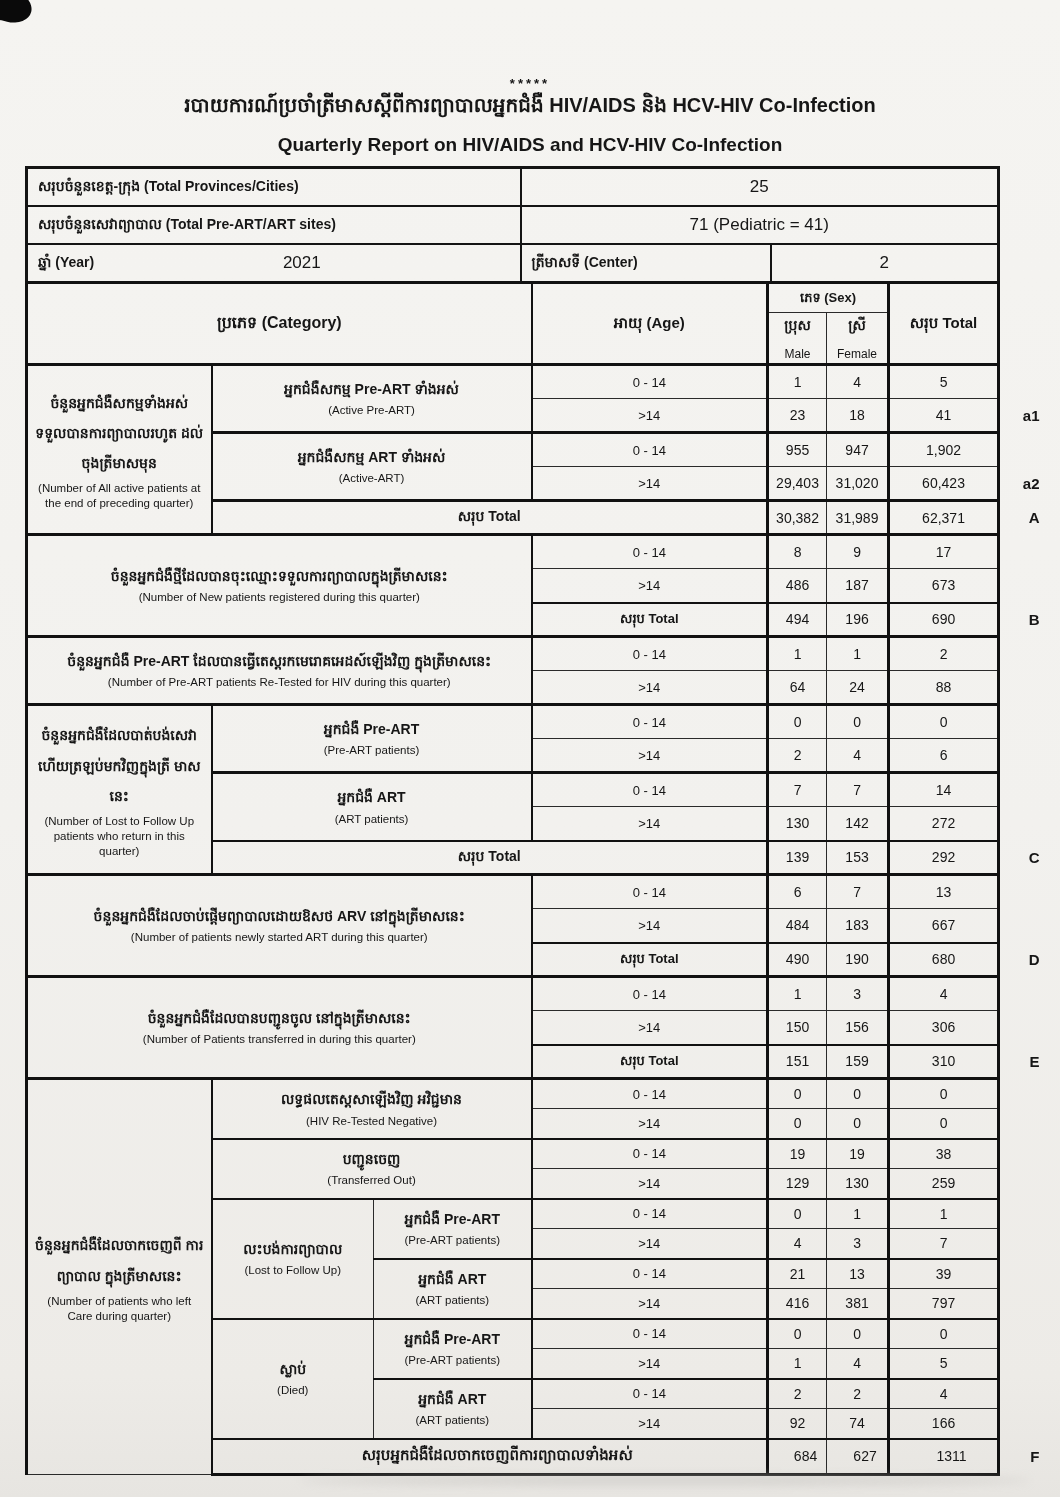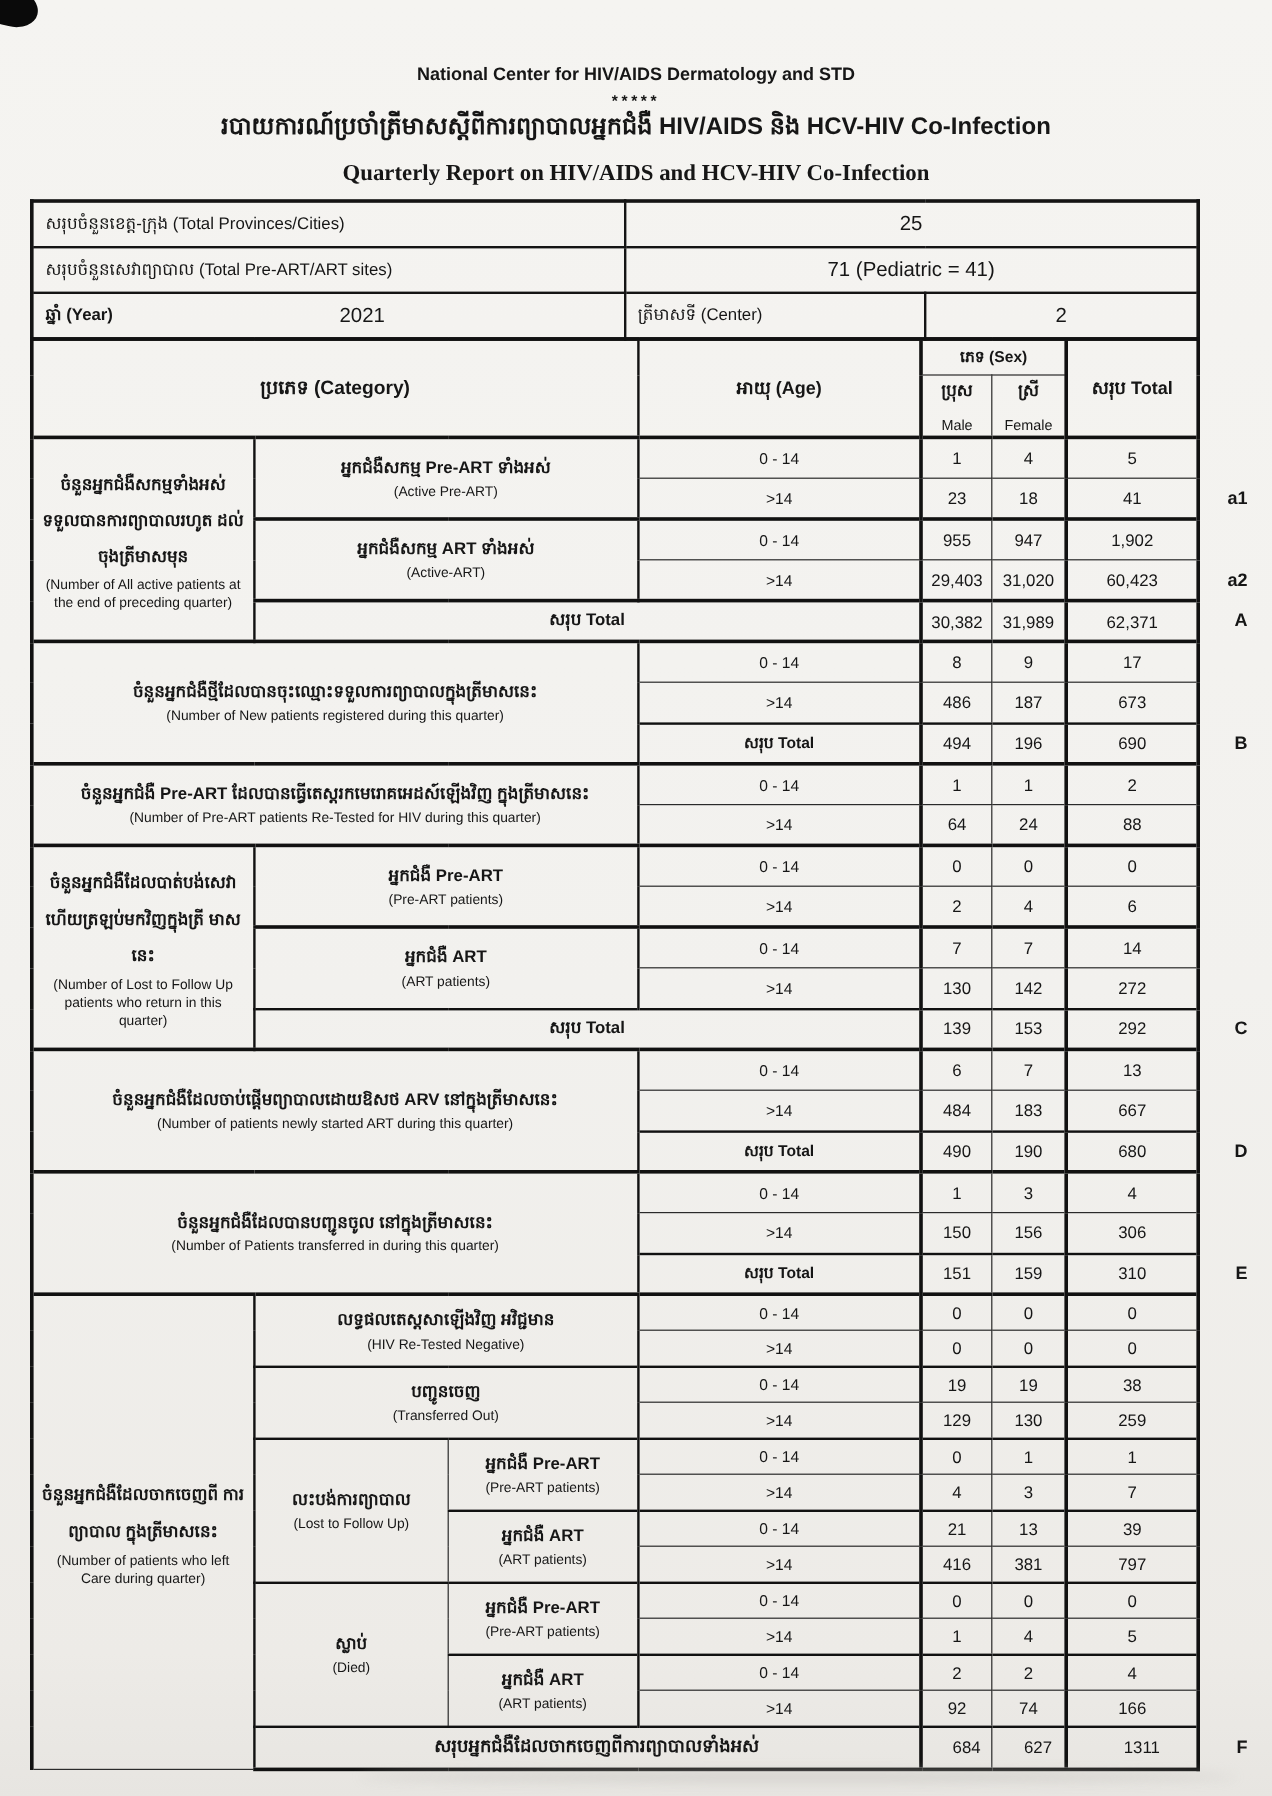--- a/index.html
+++ b/index.html
@@ -6,28 +6,28 @@
   .page{position:relative;width:1060px;height:1497px;margin:0 auto;overflow:hidden;
         background:linear-gradient(180deg,#f5f4f1 0%,#f2f1ee 55%,#edebe7 92%,#e7e5e1 100%);
         font-family:"Liberation Sans","DejaVu Sans",sans-serif;color:#161616;}
   .corner-mark{position:absolute;left:-12px;top:-10px;width:44px;height:32px;background:#0a0a0a;
         border-radius:40% 60% 55% 45%;transform:rotate(14deg);}
   .hd{position:absolute;left:0;right:0;text-align:center;}
   .t-km{top:12px;font-size:23px;font-weight:bold;letter-spacing:.5px;}
   .t-en{top:54px;font-size:15px;font-weight:bold;}
   .t-stars{top:76px;font-size:13px;font-weight:bold;letter-spacing:3px;}
   .t-km2{top:92px;font-size:20px;font-weight:bold;}
-  .t-en2{top:134px;font-size:19px;font-weight:bold;font-family:Liberation Serif, serif;}
+  .t-en2{top:134px;font-size:19px;font-weight:bold;font-family:Liberation Sans, sans-serif;}
 
   table{border-collapse:collapse;table-layout:fixed;}
   
   .info-table{position:absolute;left:25px;top:166px;width:972px;}
   .info-table td{border:2px solid #141414;height:36px;padding:0 10px;vertical-align:middle;}
   .info-table{border:3px solid #141414;}
-  .il{font-size:14px;font-weight:normal;text-align:left;}
+  .il{font-size:14px;font-weight:bold;text-align:left;}
   .iv{font-size:17px;text-align:center;}
   .yr-cell{display:flex;align-items:center;}
   .yr-cell .yl{flex:0 0 auto;font-size:14px;font-weight:bold;text-align:center;}
   .yr-cell .yv{flex:1;text-align:center;font-size:17px;font-weight:normal;}
 
   
   .main-table{position:absolute;left:25px;top:281px;width:1017px;}
   .main-table td{border:1px solid #2a2a2a;padding:2px 4px;vertical-align:middle;text-align:center;overflow:hidden;}
   .main-table tr{height:34px;}
   tr.h1{height:30px;} tr.h2{height:52px;} tr.fr{height:30px;} tr.flast{height:36px;}
@@ -57,21 +57,20 @@
   .ftot{font-weight:bold;font-size:15px;}
   .smear{position:absolute;left:300px;top:1476px;width:730px;height:9px;background:#c7c5c1;
          border-radius:50%;filter:blur(5px);opacity:.6;}
 </style>
 </head>
 <body>
 
 <div class="page">
   <div class="corner-mark"></div>
 
-  <div class="hd t-en">National Center for HIV/AIDS Dermatology and STD</div>
   <div class="hd t-stars">*****</div>
   <div class="hd t-km2">របាយការណ៍ប្រចាំត្រីមាសស្តីពីការព្យាបាលអ្នកជំងឺ HIV/AIDS និង HCV-HIV Co-Infection</div>
   <div class="hd t-en2">Quarterly Report on HIV/AIDS and HCV-HIV Co-Infection</div>
 
   <table class="info-table">
     <colgroup>
         <col style="width:494px">
         <col style="width:250px">
         <col style="width:228px">
       </colgroup>

